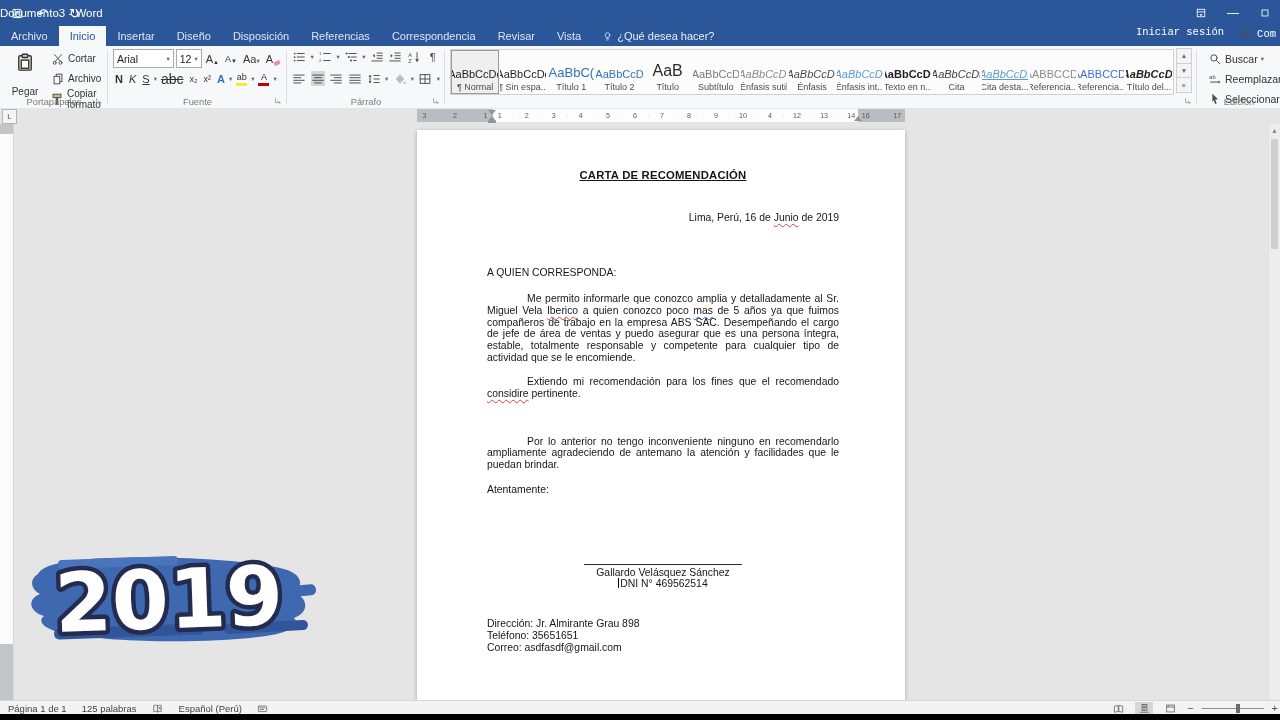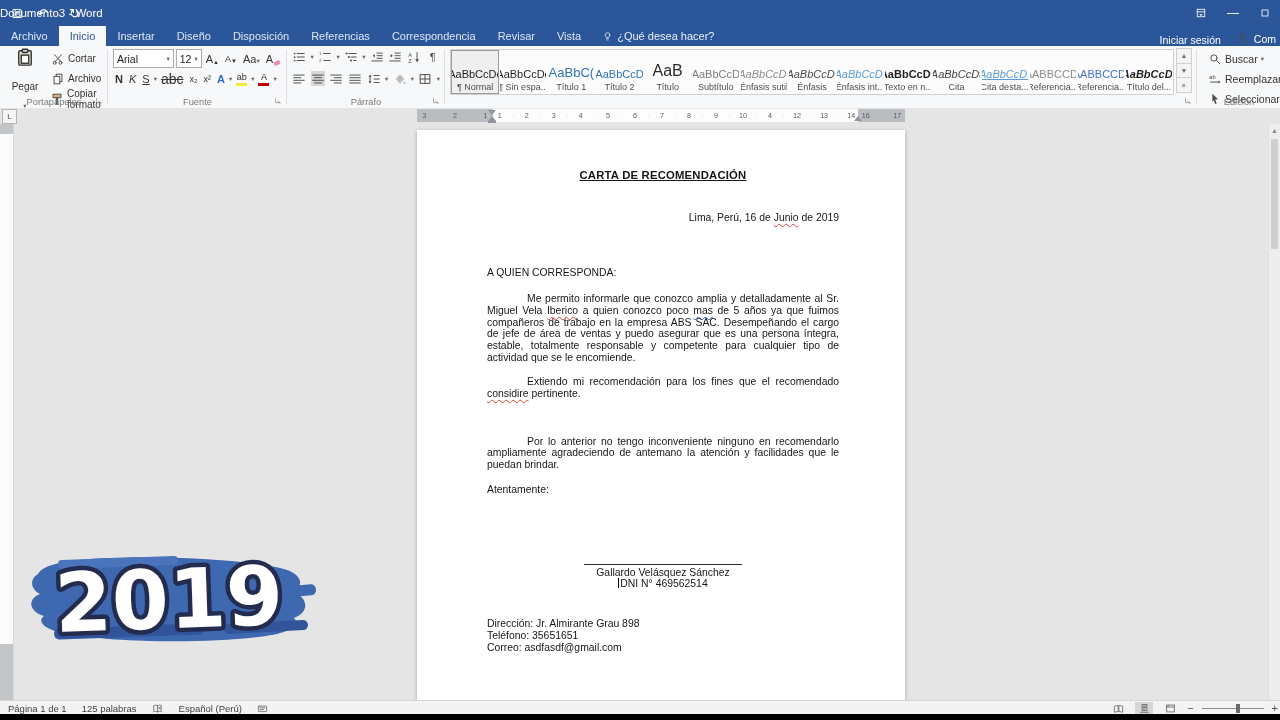--- a/index.html
+++ b/index.html
@@ -14,36 +14,36 @@
   .win-title{position:absolute;left:0;right:0;top:0;height:26px;text-align:left;line-height:26px;font-size:11.5px;color:#fff;}
   .win-ctrls{position:absolute;right:8px;top:0;height:26px;display:flex;align-items:center;gap:18px;}
   .win-ctrls .ic{color:#fff;width:14px;height:14px;font-size:12px;display:flex;align-items:center;justify-content:center;}
   .win-ctrls svg{width:12px;height:12px;}
   
   .tab-row{position:absolute;left:0;top:26px;width:100%;height:20px;background:#2b579a;display:flex;align-items:stretch;}
   .tab{padding:0 11px;font-size:11px;color:#dbe5f3;display:flex;align-items:center;cursor:default;white-space:nowrap;}
   .tab.active{background:#f7f8f9;color:#2b579a;}
   .tellme{display:flex;align-items:center;gap:4px;color:#e9eef7;font-size:11px;padding:0 10px;}
   .tellme svg{width:11px;height:11px;}
-  .tabrow-right{position:absolute;right:4px;top:26px;height:20px;display:flex;align-items:flex-end;gap:14px;color:#fff;font-size:10.5px;}
+  .tabrow-right{position:absolute;right:4px;top:26px;height:20px;display:flex;align-items:flex-start;gap:14px;color:#fff;font-size:10.5px;font-family:Liberation Mono, monospace;}
   .tabrow-right .pers{display:flex;align-items:center;gap:4px;}
   .tabrow-right svg{width:11px;height:11px;}
   
   .ribbon{position:absolute;left:0;top:46px;width:100%;height:62px;background:#f7f8f9;border-bottom:1px solid #d2d2d2;font-size:10px;color:#333;}
   .rsep{position:absolute;top:4px;bottom:4px;width:1px;background:#dedede;}
   .rgroup{position:absolute;top:0;bottom:0;}
   .glabel{position:absolute;left:0;right:0;bottom:1px;text-align:center;font-size:9.3px;color:#7b7b7b;}
   .launcher{position:absolute;right:1px;bottom:1px;width:11px;height:11px;color:#8a8a8a;}
   .launcher svg{width:10px;height:10px;}
   .rbtn{display:flex;align-items:center;gap:3px;padding:1px 3px;border:1px solid transparent;border-radius:2px;color:#333;}
   .rbtn .ic,.ic16{width:15px;height:15px;display:flex;align-items:center;justify-content:center;color:#4d4d4d;}
   .rbtn svg,.ic16 svg{width:14px;height:14px;}
   .caret{font-size:6.5px;color:#666;}
   
-  .paste-btn{position:absolute;left:2px;top:3px;width:40px;height:54px;display:flex;flex-direction:column;align-items:center;justify-content:center;gap:10px;border:1px solid transparent;}
+  .paste-btn{position:absolute;left:2px;top:3px;width:40px;height:54px;display:flex;flex-direction:column;align-items:center;justify-content:space-between;gap:10px;border:1px solid transparent;}
   .paste-btn svg{width:20px;height:24px;}
   .clip-col{position:absolute;left:44px;top:3px;display:flex;flex-direction:column;gap:1px;}
   .clip-col .rbtn{height:15px;}
   
   .fg-row{position:absolute;left:3px;right:3px;display:flex;align-items:center;gap:2px;}
   .combo{height:17px;background:#fff;border:1px solid #ababab;display:flex;align-items:center;justify-content:space-between;padding:0 3px;font-size:10.5px;color:#222;}
   .tb{font-size:11px;color:#333;padding:0 2px;display:flex;align-items:flex-end;}
   .tb sup{font-size:6px;}
   .stack{display:flex;flex-direction:column;align-items:center;line-height:1;}
   .stack .bar{width:11px;height:3px;margin-top:1px;}

